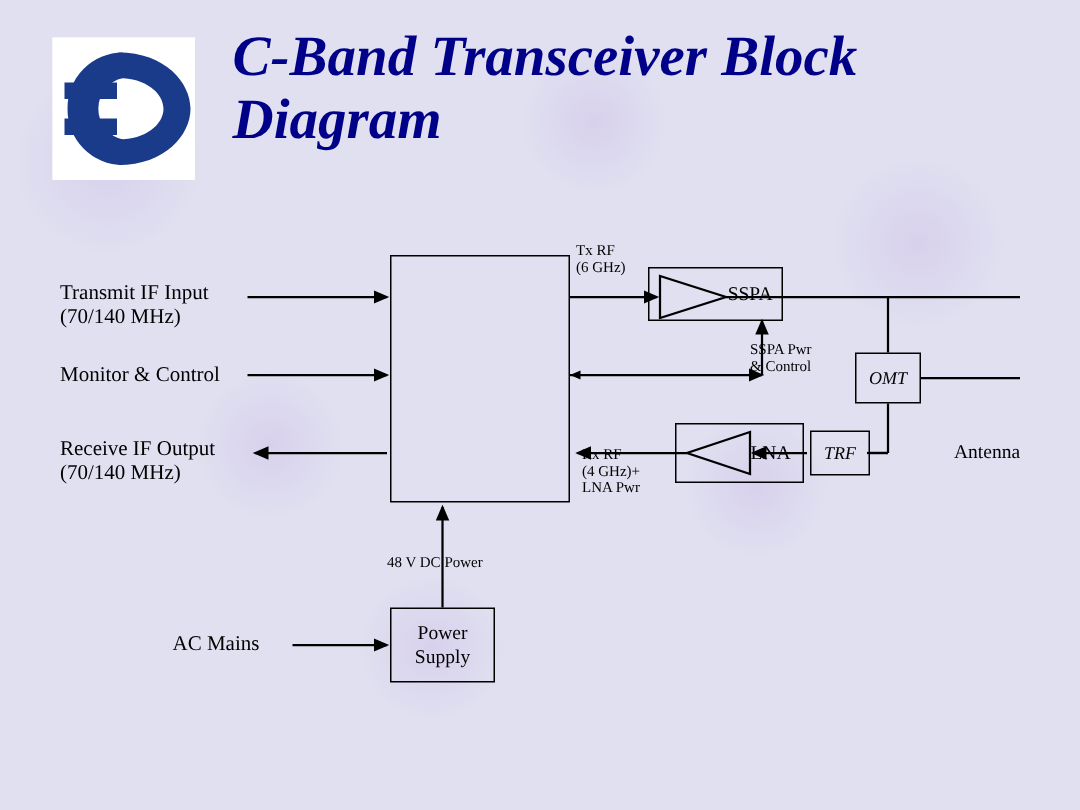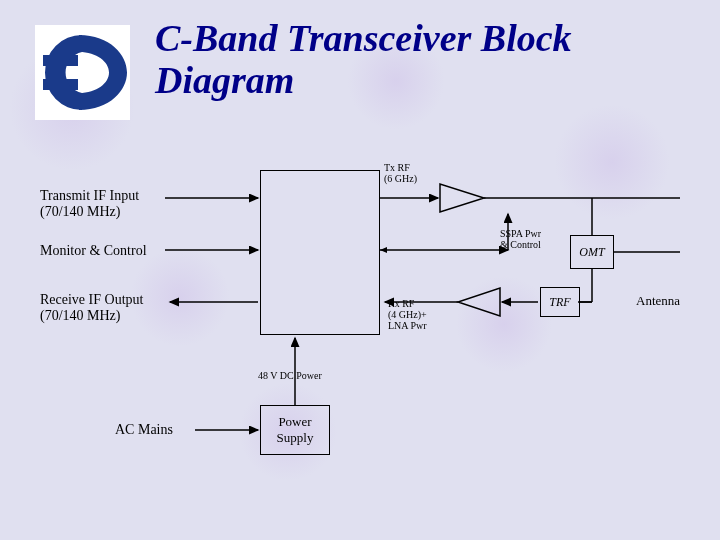--- a/index.html
+++ b/index.html
@@ -168,21 +168,27 @@
   <div class="label" style="left:0; top:18px; white-space:pre-line;">Transmit IF Input
 (70/140 MHz)</div>
   <div class="label" style="left:0; top:73px;">Monitor &amp; Control</div>
   <div class="label" style="left:0; top:122px; white-space:pre-line;">Receive IF Output
 (70/140 MHz)</div>
   <div class="label" style="left:75px; top:252px;">AC Mains</div>
 
   <div class="block" style="left:220px; top:0px; width:120px; height:165px;"></div>
 
 
-
+  <div class="block" style="left:392px; top:8px; width:90px; height:36px; justify-content:flex-end; padding-right:6px; font-size:13px;">
+    <span>SSPA</span>
+  </div>
+
+  <div class="block" style="left:410px; top:112px; width:86px; height:40px; justify-content:flex-end; padding-right:8px; font-size:13px;">
+    <span>LNA</span>
+  </div>
 
   <div class="block" style="left:530px; top:65px; width:44px; height:34px; font-size:12px;font-style:italic;">OMT</div>
 
   <div class="block" style="left:500px; top:117px; width:40px; height:30px; font-size:12px;font-style:italic;">TRF</div>
 
   <div class="block" style="left:220px; top:235px; width:70px; height:50px; font-size:13px; white-space:pre-line;">Power
 Supply</div>
 
   <div class="label" style="left:596px; top:124px; font-size:13px;">Antenna</div>
 

